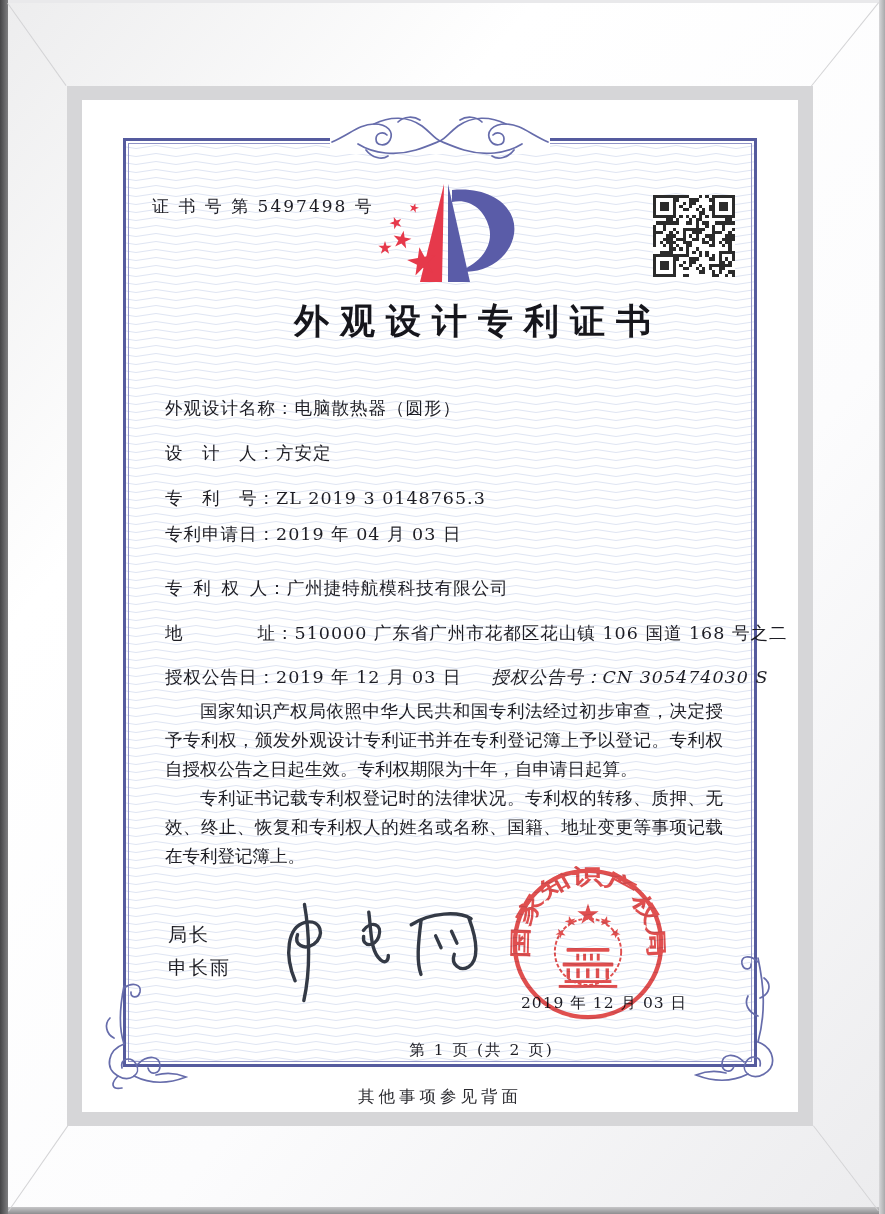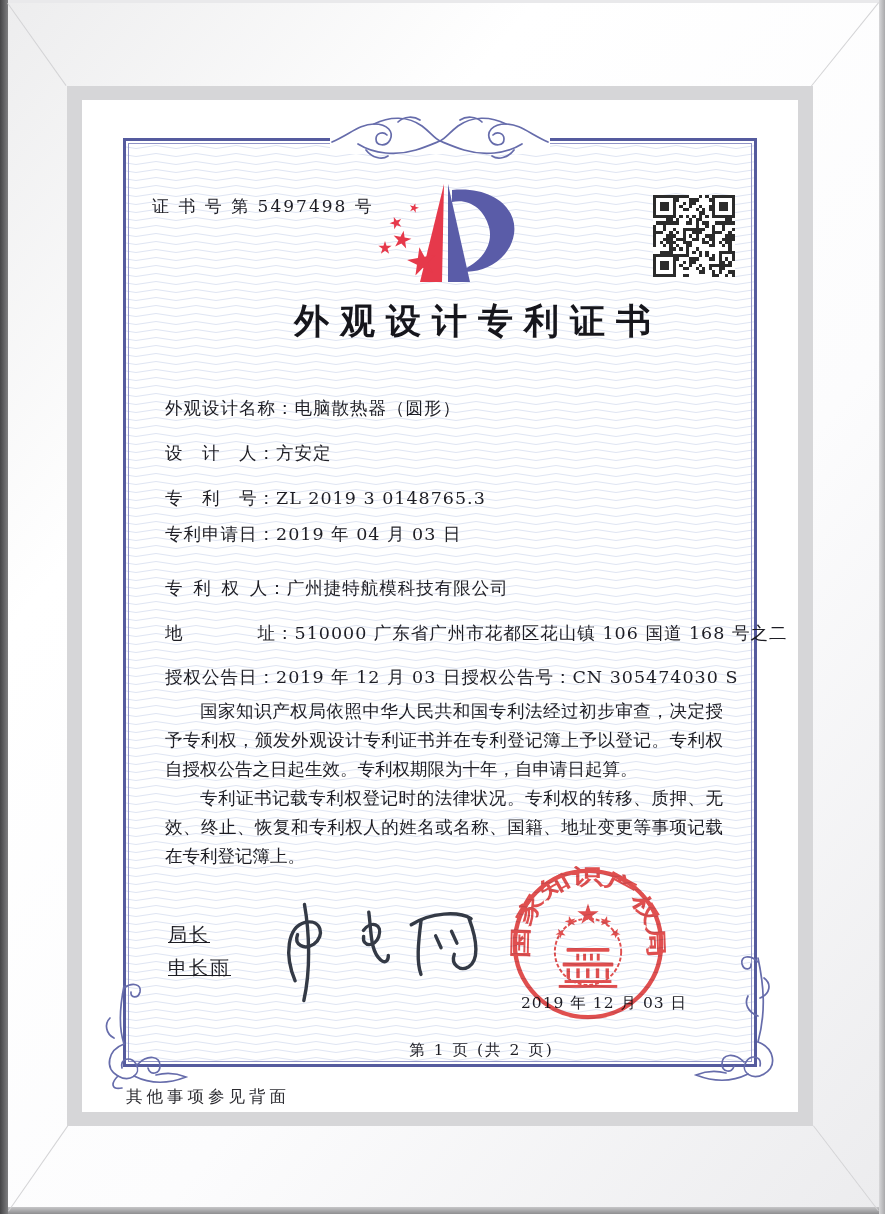--- a/index.html
+++ b/index.html
@@ -26,30 +26,30 @@
   .brd::after{content:"";position:absolute;inset:2px;border:1px solid #9094c6;}
   .orn{position:absolute;z-index:3;}
   .orn path{fill:none;stroke:#666cab;stroke-width:1.7;stroke-linecap:round;}
   .orn .bg{fill:#ffffff;stroke:none;}
   .txt{position:absolute;z-index:4;}
   
   .certno{left:70px;top:95px;font-size:17px;letter-spacing:2px;}
   .title{left:44px;top:198px;width:628px;text-align:center;font-size:35px;font-weight:bold;letter-spacing:11px;color:#16161c;padding-left:38px;}
   .frow{left:83px;font-size:17.5px;letter-spacing:1px;white-space:nowrap;}
   .grant{left:83px;top:565px;width:560px;display:flex;font-size:17.5px;letter-spacing:1px;white-space:nowrap;text-align:center;}
-  .grant .p2{}
+  .grant .p2{margin-left:30px;font-style:italic;}
   .paras{left:83px;top:597px;width:558px;font-size:17.5px;line-height:29px;text-align:justify;}
   .paras p{margin:0;text-indent:2em;}
-  .signer{left:86px;font-size:19px;letter-spacing:2px;text-decoration:underline;}
+  .signer{left:86px;font-size:19px;letter-spacing:2px;}
   .sig{position:absolute;left:178px;top:790px;z-index:5;}
   .sig path{fill:none;stroke:#343a46;stroke-width:3.4;stroke-linecap:round;}
   .sealdate{left:439px;top:893px;font-size:15.5px;letter-spacing:1px;z-index:5;}
   .seal{position:absolute;left:428px;top:766px;width:156px;height:156px;z-index:6;opacity:.9;mix-blend-mode:multiply;}
   .pagefoot{left:44px;top:940px;width:711px;text-align:center;font-size:15.5px;letter-spacing:2px;}
-  .backnote{left:44px;top:986px;width:628px;font-size:16.5px;letter-spacing:4px;color:#2b2b30;}
+  .backnote{left:44px;top:986px;width:628px;text-align:center;font-size:16.5px;letter-spacing:4px;color:#2b2b30;}
   
   .qr{position:absolute;left:571px;top:95px;width:82px;height:82px;z-index:4;
       display:grid;grid-template-columns:repeat(25,1fr);grid-template-rows:repeat(25,1fr);}
   .qr .qd{background:#2b2b2b;} .qr .ql{background:#ffffff;}
   .logo{position:absolute;left:288px;top:78px;width:155px;height:110px;z-index:4;}
 </style>
 </head>
 <body>
 
 <div class="photo">

